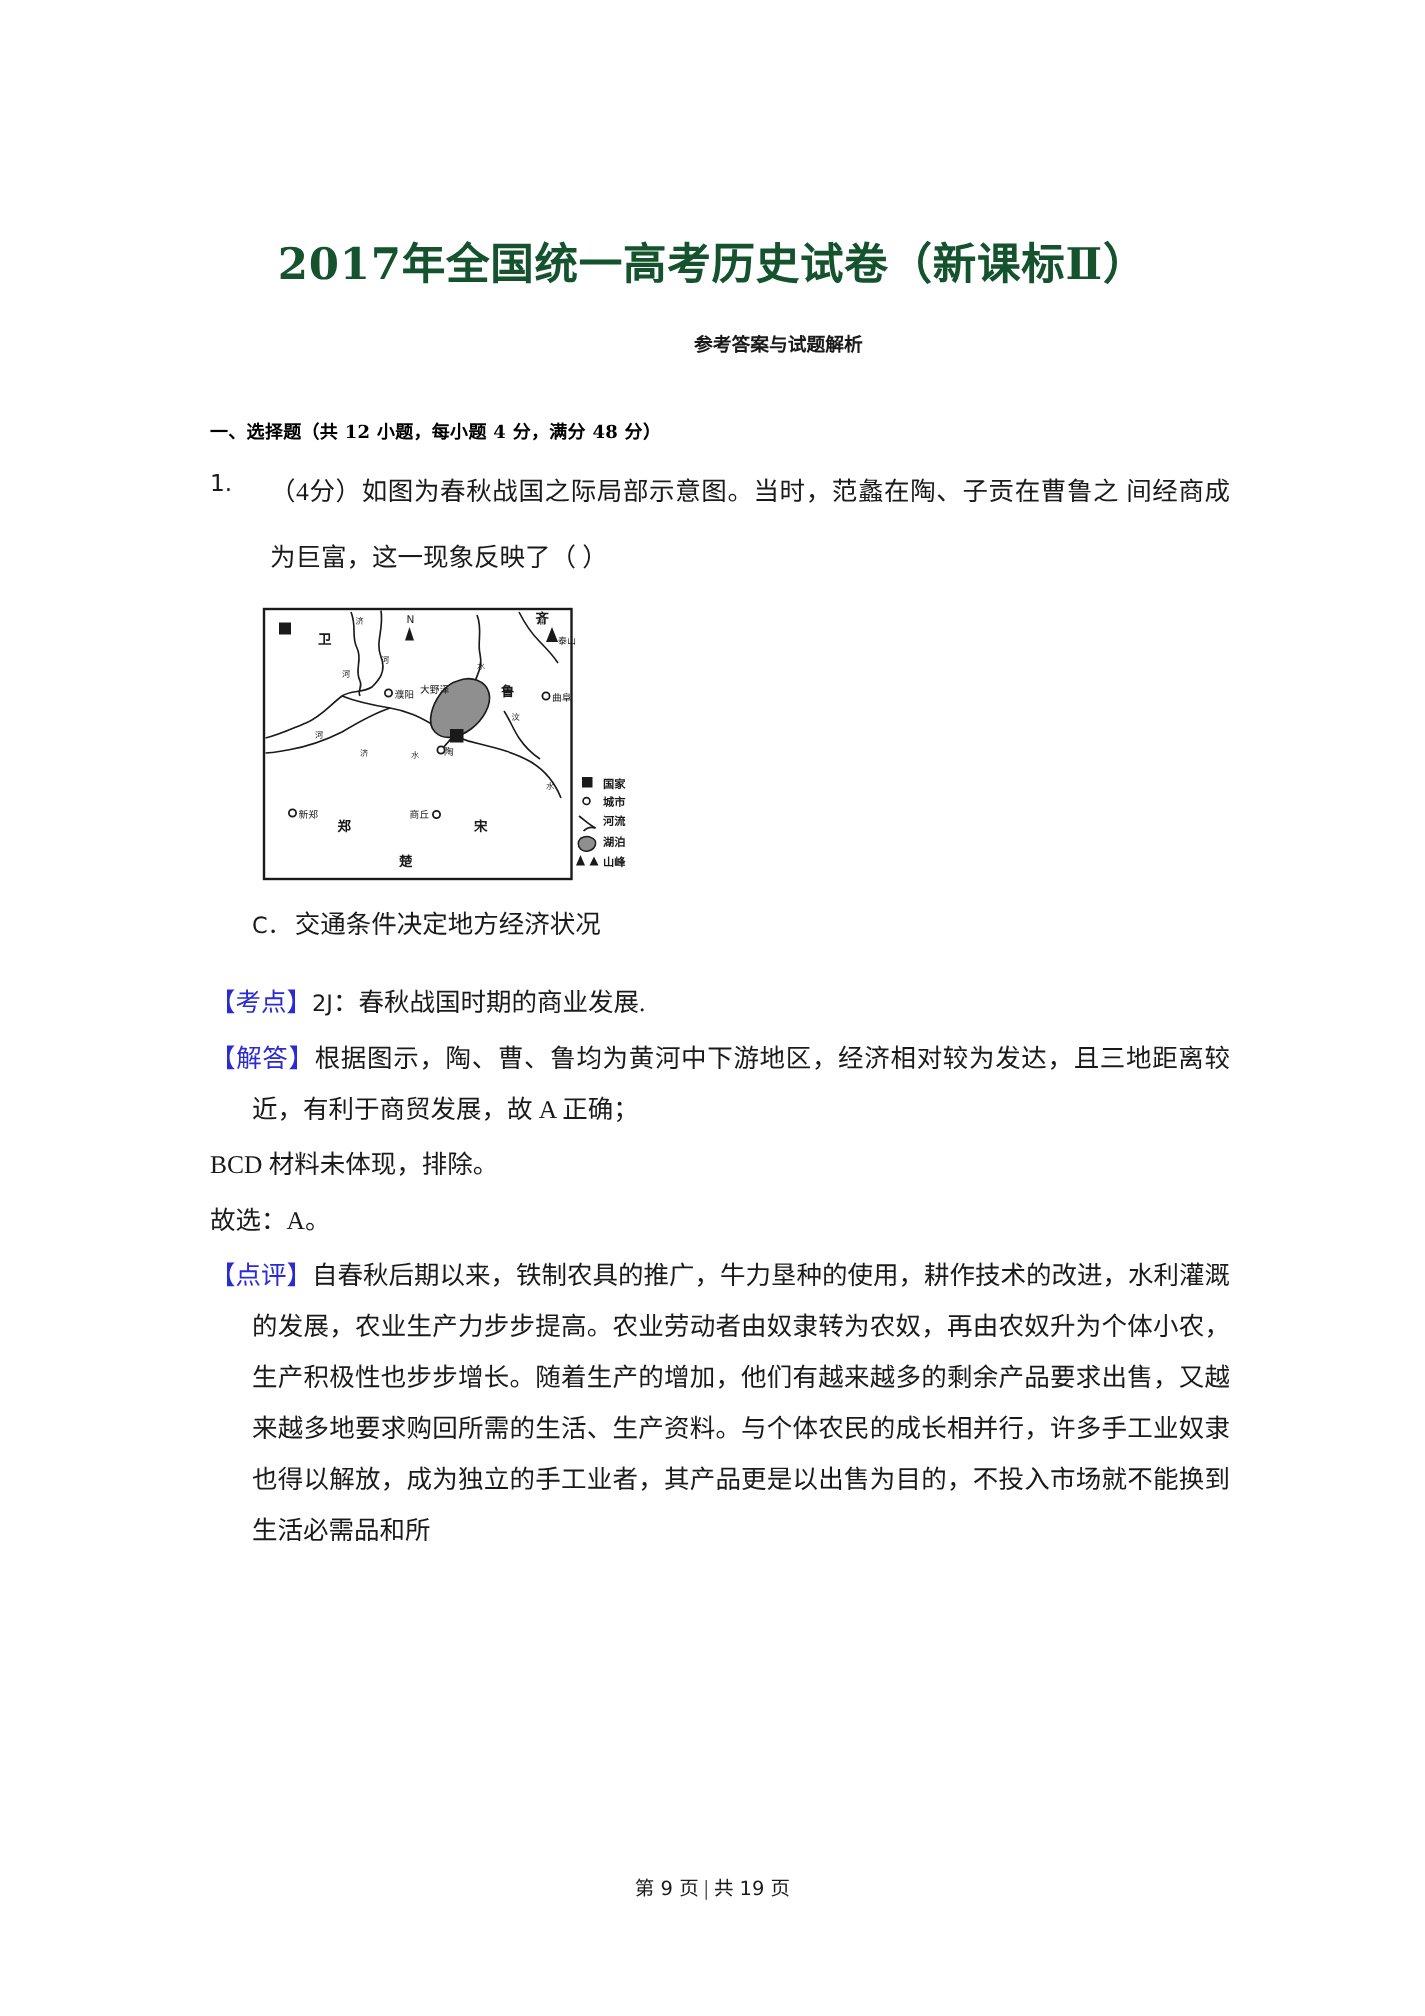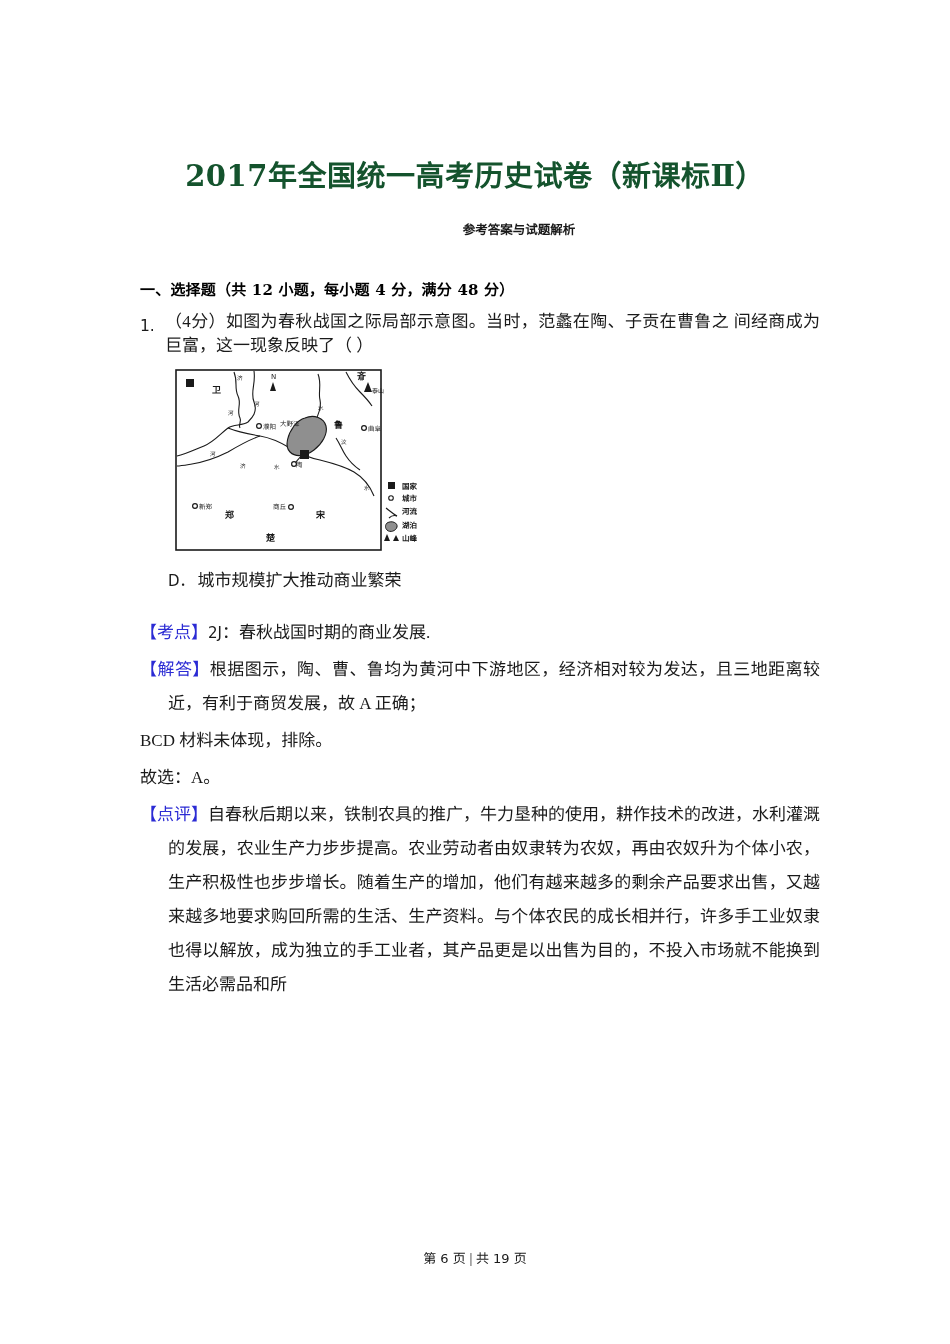--- a/index.html
+++ b/index.html
@@ -46,45 +46,45 @@
   }
   
   .content {
     position: absolute;
     left: 140px;
     top: 278px;
     width: 680px;
   }
   .section-heading {
     font-family: "DejaVu Serif", "Liberation Serif", serif;
-    font-size: 15px;
+    font-size: 12px;
     font-weight: bold;
     color: #000;
     margin: 0 0 11px 0;
     letter-spacing: 0.2px;
   }
   .q-block {
     position: relative;
     font-size: 17px;
     line-height: 32px;
   }
   .q-num {
     position: absolute;
     left: 0; top: 0;
     width: 28px;
     font-family: "DejaVu Sans", "Liberation Sans", sans-serif;
     font-size: 15.5px;
     color: #1a1a1a;
   }
   .q-text {
-    margin-left: 25px;
+    margin-left: 40px;
     text-align: justify;
     text-justify: inter-ideograph;
     font-size: 17px;
-    line-height: 24px;
+    line-height: 44px;
   }
   
   .figure {
     margin: 8px 0 4px 28px;
     width: 262px;
     height: 190px;
     position: relative;
   }
   .figure svg { display: block; }
   
@@ -267,22 +267,22 @@
 
             <polygon points="219,168 216,175 222,175" fill="#1a1a1a"></polygon>
             <polygon points="228,169 225,175 231,175" fill="#1a1a1a"></polygon>
             <text x="234" y="175" font-family="DejaVu Sans, sans-serif" font-size="7.5" font-weight="bold" fill="#1a1a1a">山峰</text>
           </g>
         </svg>
       </div>
 
       <div class="options">
         <div class="opt-row">
-          <div class="opt opt-d">
-            <span class="opt-label">D．</span><span>城市规模扩大推动商业繁荣</span>
+          <div class="opt opt-c">
+            <span class="opt-label">C．</span><span>交通条件决定地方经济状况</span>
           </div>
         </div>
       </div>
     </div>
 
     <div class="expl">
 
       <p class="hang">
         <span class="tag">【考点】</span><span class="mono-ascii">2J</span><span>：春秋战国时期的商业发展.</span>
       </p>
@@ -296,16 +296,16 @@
 
       <p class="flush">故选：A。</p>
 
       <p class="hang">
         <span class="tag">【点评】</span><span>自春秋后期以来，铁制农具的推广，牛力垦种的使用，耕作技术的改进，水利灌溉的发展，农业生产力步步提高。农业劳动者由奴隶转为农奴，再由农奴升为个体小农，生产积极性也步步增长。随着生产的增加，他们有越来越多的剩余产品要求出售，又越来越多地要求购回所需的生活、生产资料。与个体农民的成长相并行，许多手工业奴隶也得以解放，成为独立的手工业者，其产品更是以出售为目的，不投入市场就不能换到生活必需品和所</span>
       </p>
     </div>
   </div>
 
   <div class="footer">
-    <span class="num">第 6 页</span><span> | </span><span class="num">共 19 页</span>
+    <span class="num">第 9 页</span><span> | </span><span class="num">共 19 页</span>
   </div>
 
 </div>
 
 </body></html>

